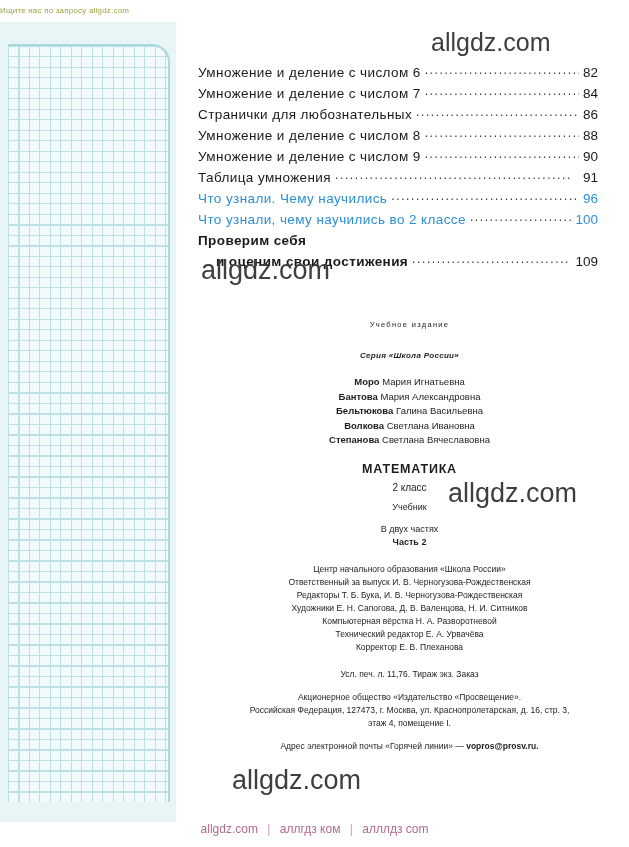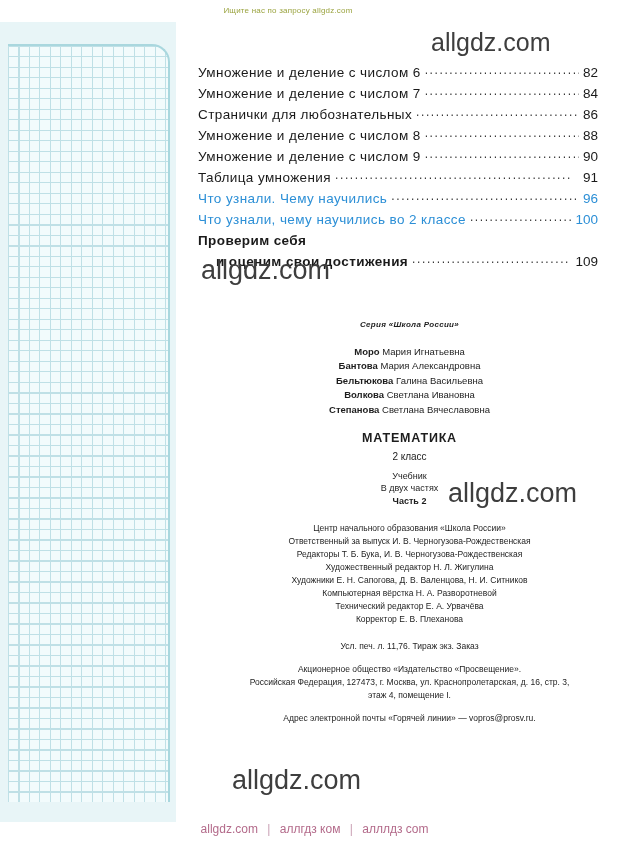--- a/index.html
+++ b/index.html
@@ -14,21 +14,20 @@
     position: relative;
     overflow: hidden;
   }
 
   
   .top-note {
     position: absolute;
     top: 6px;
     left: 0;
     width: 576px;
-    text-align: center;
     font-size: 8px;
     color: #9aa33f;
     letter-spacing: 0.2px;
   }
 
   
   .grid-page {
     position: absolute;
     left: 0;
     top: 22px;
@@ -113,37 +112,37 @@
   .imprint {
     position: absolute;
     left: 0;
     top: 318px;
     width: 439px;
     text-align: center;
     color: #1d1d1d;
   }
   .imp-line { line-height: 13.5px; }
   .imp-small { font-size: 7.5px; letter-spacing: 1.3px; }
-  .imp-serie { font-size: 8px; font-style: italic; font-weight: bold; margin-top: 0; letter-spacing: 0.3px; }
+  .imp-serie { font-size: 8px; font-style: italic; font-weight: bold; margin-top: 17px; letter-spacing: 0.3px; }
   .authors { margin-top: 13px; }
   .author { font-size: 9.5px; line-height: 14.5px; }
   .author b { font-weight: bold; }
   .book-title { font-size: 12.5px; font-weight: bold; letter-spacing: 0.8px; margin-top: 14px; }
   .book-class { font-size: 10px; margin-top: 6px; }
   .book-kind { font-size: 9px; margin-top: 9px; }
-  .book-parts { font-size: 9px; margin-top: 2px; }
+  .book-parts { font-size: 9px; margin-top: 12px; }
   .book-part { font-size: 9px; font-weight: bold; margin-top: 3px; }
   .credits { margin-top: 16px; }
   .credit { font-size: 8.5px; line-height: 13px; }
   .press { margin-top: 14px; }
   .press .pl { font-size: 8.5px; line-height: 13px; }
   .publisher { margin-top: 10px; }
   .publisher .pl { font-size: 8.5px; line-height: 13px; }
   .email { margin-top: 11px; font-size: 8.5px; }
-  .email b { font-weight: normal; margin-top: 31px; }
+  .email b { font-weight: bold; margin-top: 31px; }
 
   
   .footer {
     position: absolute;
     left: 0;
     bottom: 11px;
     width: 629px;
     text-align: center;
     font-size: 12px;
     color: #b36a8a;
@@ -227,20 +226,21 @@
     </div>
 
   </div>
 
   <div class="wm wm-2">allgdz.com</div>
   <div class="wm wm-3">allgdz.com</div>
   <div class="wm wm-4">allgdz.com</div>
 
   <div class="imprint">
 
+    <div class="imp-line imp-small">Учебное издание</div>
     <div class="imp-line imp-serie">Серия «Школа России»</div>
 
     <div class="authors">
       <div class="author">
         <b>Моро</b>
         <span>Мария Игнатьевна</span>
       </div>
       <div class="author">
         <b>Бантова</b>
         <span>Мария Александровна</span>
@@ -262,21 +262,20 @@
     <div class="book-title">МАТЕМАТИКА</div>
     <div class="book-class">2 класс</div>
     <div class="book-kind">Учебник</div>
     <div class="book-parts">В двух частях</div>
     <div class="book-part">Часть 2</div>
 
     <div class="credits">
       <div class="credit">Центр начального образования «Школа России»</div>
       <div class="credit">Ответственный за выпуск И. В. Черногузова-Рождественская</div>
       <div class="credit">Редакторы Т. Б. Бука, И. В. Черногузова-Рождественская</div>
-      <div class="credit">Художественный редактор Н. Л. Жигулина</div>
       <div class="credit">Художники Е. Н. Сапогова, Д. В. Валенцова, Н. И. Ситников</div>
       <div class="credit">Компьютерная вёрстка Н. А. Разворотневой</div>
       <div class="credit">Технический редактор Е. А. Урвачёва</div>
       <div class="credit">Корректор Е. В. Плеханова</div>
     </div>
 
     <div class="press">
       <div class="pl">Усл. печ. л. 11,76. Тираж          экз. Заказ</div>
     </div>
 

